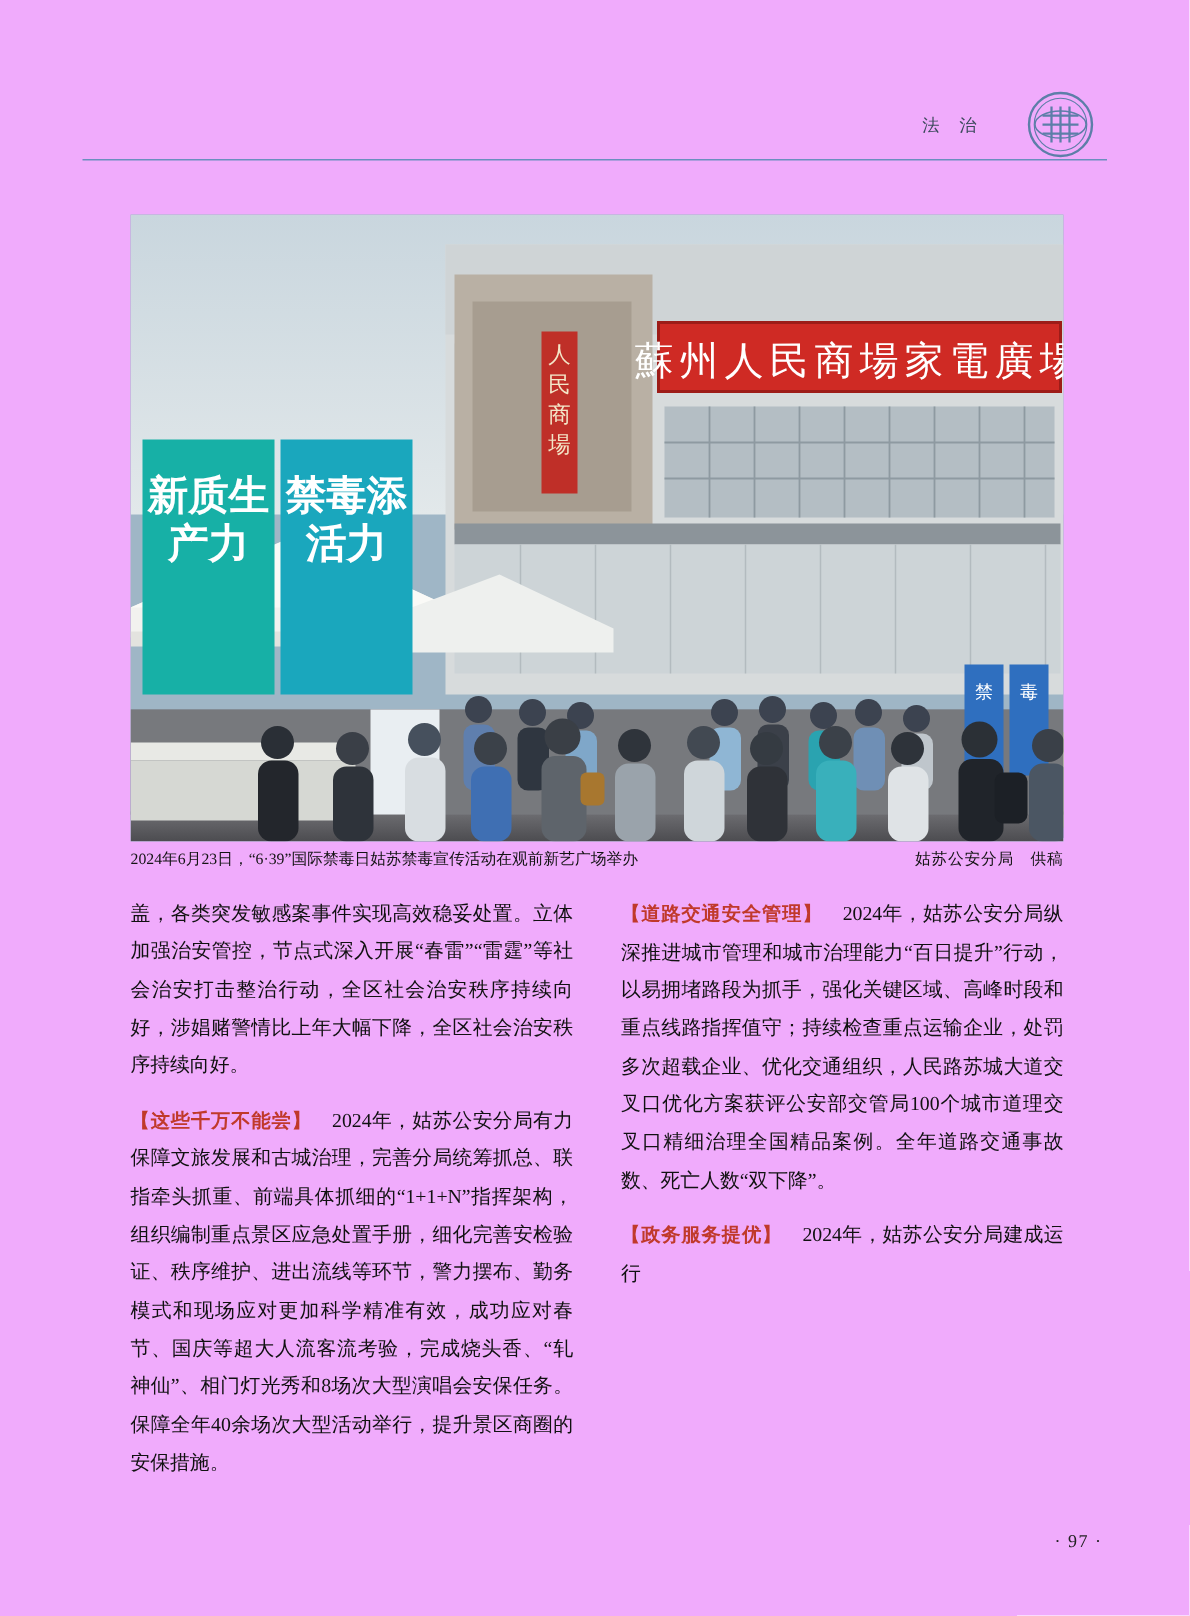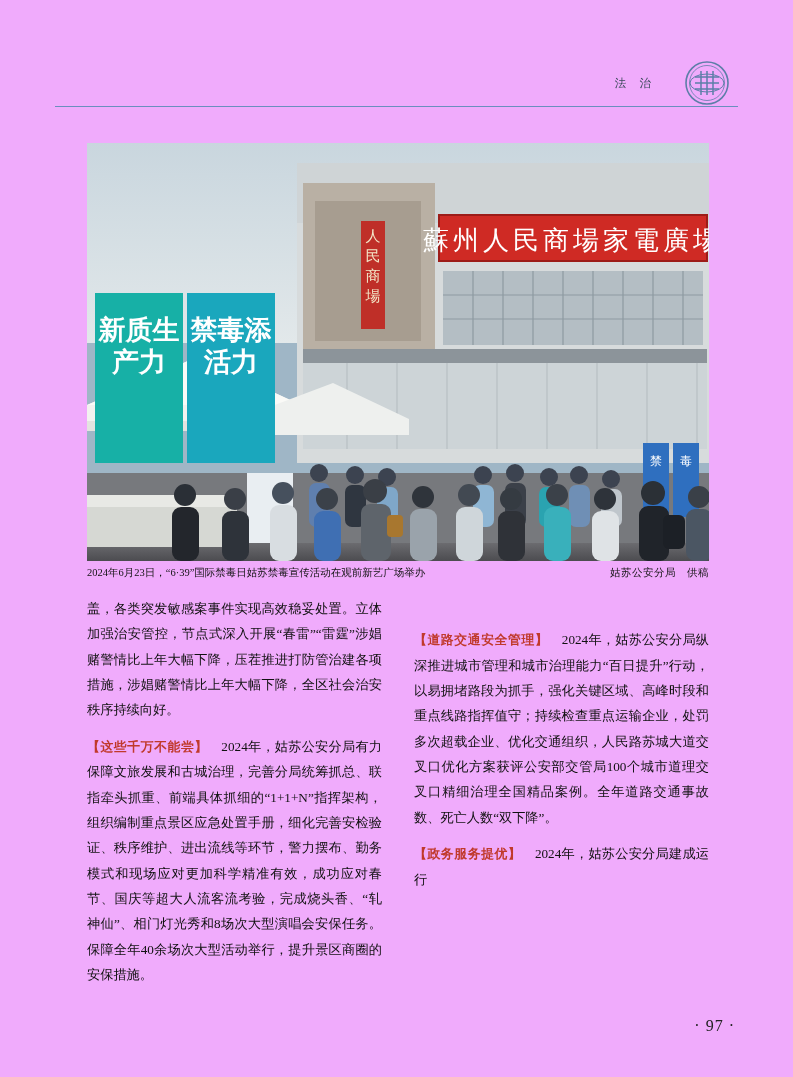--- a/index.html
+++ b/index.html
@@ -78,41 +78,41 @@
     position: absolute;
     top: 596px;
     width: 295px;
     font-size: 13.2px;
     line-height: 1.92;
     text-align: justify;
     text-justify: inter-ideograph;
     color: #111111;
   }
   .col-left { left: 87px; }
-  .col-right { left: 414px; margin-top: 31px; }
+  .col-right { left: 414px; }
 
   .para {
     text-indent: 0;
     margin: 0;
   }
   .para + .para { margin-top: 11px; }
 
   .lead {
     color: #c0392b;
     font-weight: bold;
     font-family: "Liberation Sans", sans-serif;
     letter-spacing: 0.4px;
     font-size: 12.8px;
   }
 
   
   .footer {
     position: absolute;
     right: 58px; bottom: 42px;
-    font-size: 16px;
+    font-size: 12px;
     color: #222;
     letter-spacing: 1px;
     font-family: "Liberation Serif", serif;
   }
 </style>
 </head>
 <body>
 
 <div class="page">
 
@@ -288,21 +288,21 @@
       </g>
     </svg>
   </div>
 
   <div class="photo-caption">
     <span class="cap-text">2024年6月23日，“6·39”国际禁毒日姑苏禁毒宣传活动在观前新艺广场举办</span>
     <span class="cap-credit">姑苏公安分局　供稿</span>
   </div>
 
   <div class="col col-left">
-    <p class="para"><span>盖，各类突发敏感案事件实现高效稳妥处置。立体加强治安管控，节点式深入开展“春雷”“雷霆”涉娼赌警情比上年大幅下降，压茬推进打防管治建各项措施，涉娼赌警情比上年大幅下降，全区社会治安秩序持续向好。</span></p>
+    <p class="para"><span>盖，各类突发敏感案事件实现高效稳妥处置。立体加强治安管控，节点式深入开展“春雷”“雷霆”等社会治安打击整治行动，全区社会治安秩序持续向好，涉娼赌警情比上年大幅下降，全区社会治安秩序持续向好。</span></p>
     <p class="para"><span class="lead">【这些千万不能尝】</span><span>　2024年，姑苏公安分局有力保障文旅发展和古城治理，完善分局统筹抓总、联指牵头抓重、前端具体抓细的“1+1+N”指挥架构，组织编制重点景区应急处置手册，细化完善安检验证、秩序维护、进出流线等环节，警力摆布、勤务模式和现场应对更加科学精准有效，成功应对春节、国庆等超大人流客流考验，完成烧头香、“轧神仙”、相门灯光秀和8场次大型演唱会安保任务。保障全年40余场次大型活动举行，提升景区商圈的安保措施。</span></p>
   </div>
 
   <div class="col col-right">
     <p class="para"><span class="lead">【道路交通安全管理】</span><span>　2024年，姑苏公安分局纵深推进城市管理和城市治理能力“百日提升”行动，以易拥堵路段为抓手，强化关键区域、高峰时段和重点线路指挥值守；持续检查重点运输企业，处罚多次超载企业、优化交通组织，人民路苏城大道交叉口优化方案获评公安部交管局100个城市道理交叉口精细治理全国精品案例。全年道路交通事故数、死亡人数“双下降”。</span></p>
     <p class="para"><span class="lead">【政务服务提优】</span><span>　2024年，姑苏公安分局建成运行</span></p>
   </div>
 
   <div class="footer">· 97 ·</div>
 

